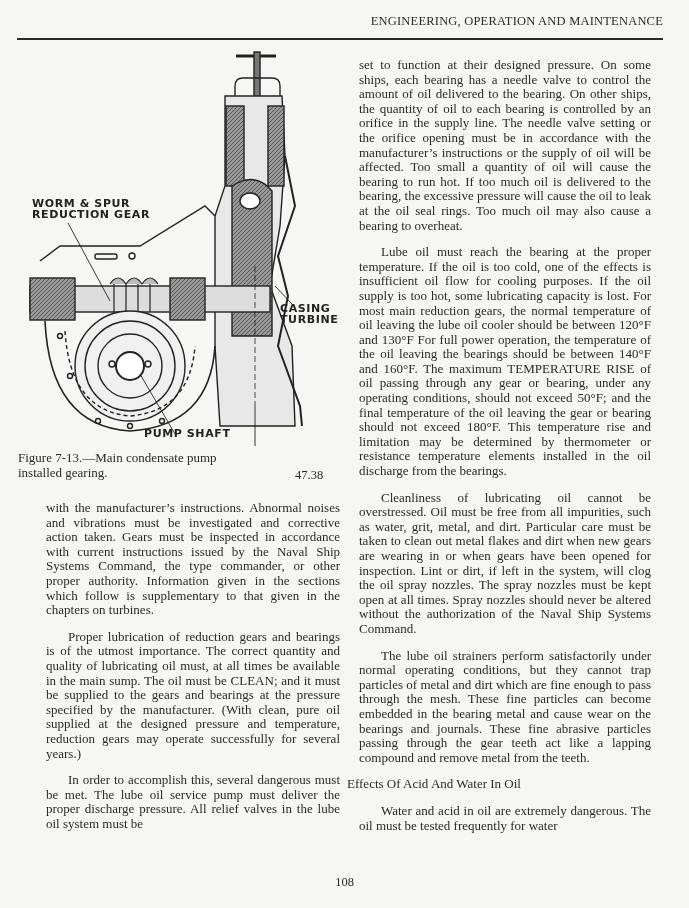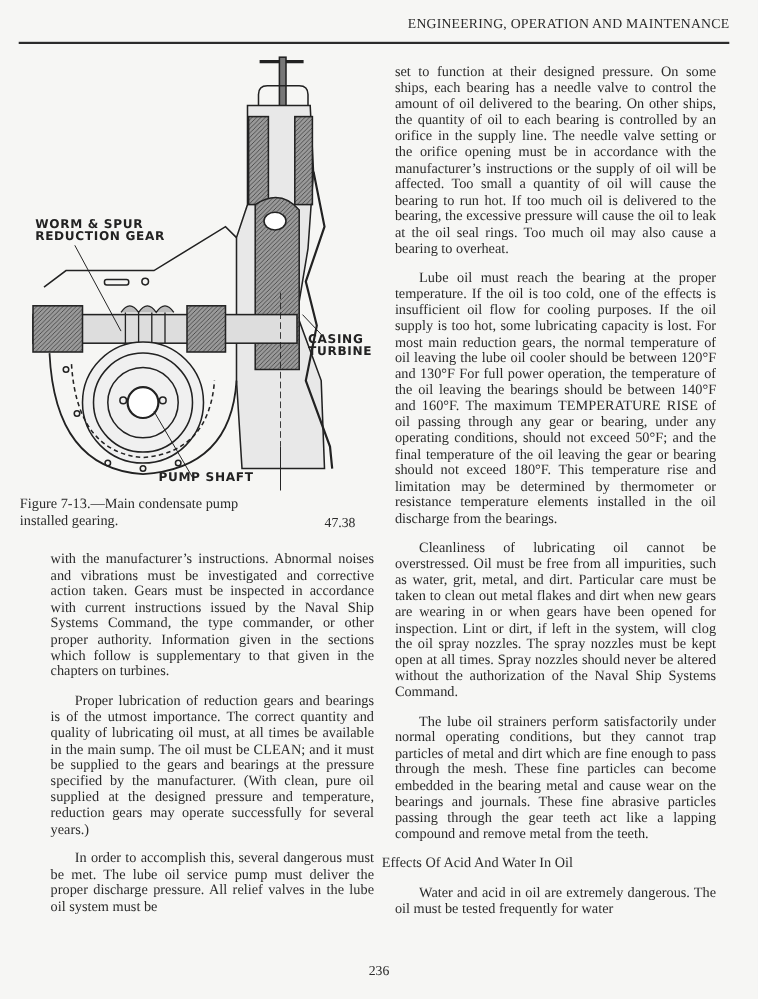--- a/index.html
+++ b/index.html
@@ -145,13 +145,13 @@
 
 <div class="col right">
   <p>set to function at their designed pressure. On some ships, each bearing has a needle valve to control the amount of oil delivered to the bearing. On other ships, the quantity of oil to each bearing is controlled by an orifice in the supply line. The needle valve setting or the orifice opening must be in accordance with the manufacturer’s instructions or the supply of oil will be affected. Too small a quantity of oil will cause the bearing to run hot. If too much oil is delivered to the bearing, the excessive pressure will cause the oil to leak at the oil seal rings. Too much oil may also cause a bearing to overheat.</p>
   <p class="indent">Lube oil must reach the bearing at the proper temperature. If the oil is too cold, one of the effects is insufficient oil flow for cooling purposes. If the oil supply is too hot, some lubricating capacity is lost. For most main reduction gears, the normal temperature of oil leaving the lube oil cooler should be between 120°F and 130°F For full power operation, the temperature of the oil leaving the bearings should be between 140°F and 160°F. The maximum TEMPERATURE RISE of oil passing through any gear or bearing, under any operating conditions, should not exceed 50°F; and the final temperature of the oil leaving the gear or bearing should not exceed 180°F. This temperature rise and limitation may be determined by thermometer or resistance temperature elements installed in the oil discharge from the bearings.</p>
   <p class="indent">Cleanliness of lubricating oil cannot be overstressed. Oil must be free from all impurities, such as water, grit, metal, and dirt. Particular care must be taken to clean out metal flakes and dirt when new gears are wearing in or when gears have been opened for inspection. Lint or dirt, if left in the system, will clog the oil spray nozzles. The spray nozzles must be kept open at all times. Spray nozzles should never be altered without the authorization of the Naval Ship Systems Command.</p>
   <p class="indent">The lube oil strainers perform satisfactorily under normal operating conditions, but they cannot trap particles of metal and dirt which are fine enough to pass through the mesh. These fine particles can become embedded in the bearing metal and cause wear on the bearings and journals. These fine abrasive particles passing through the gear teeth act like a lapping compound and remove metal from the teeth.</p>
   <p class="section-heading r">Effects Of Acid And Water In Oil</p>
   <p class="indent">Water and acid in oil are extremely dangerous. The oil must be tested frequently for water</p>
 </div>
 
-<div class="page-number">236</div>
+<div class="page-number">108</div>
 
 </body></html>

